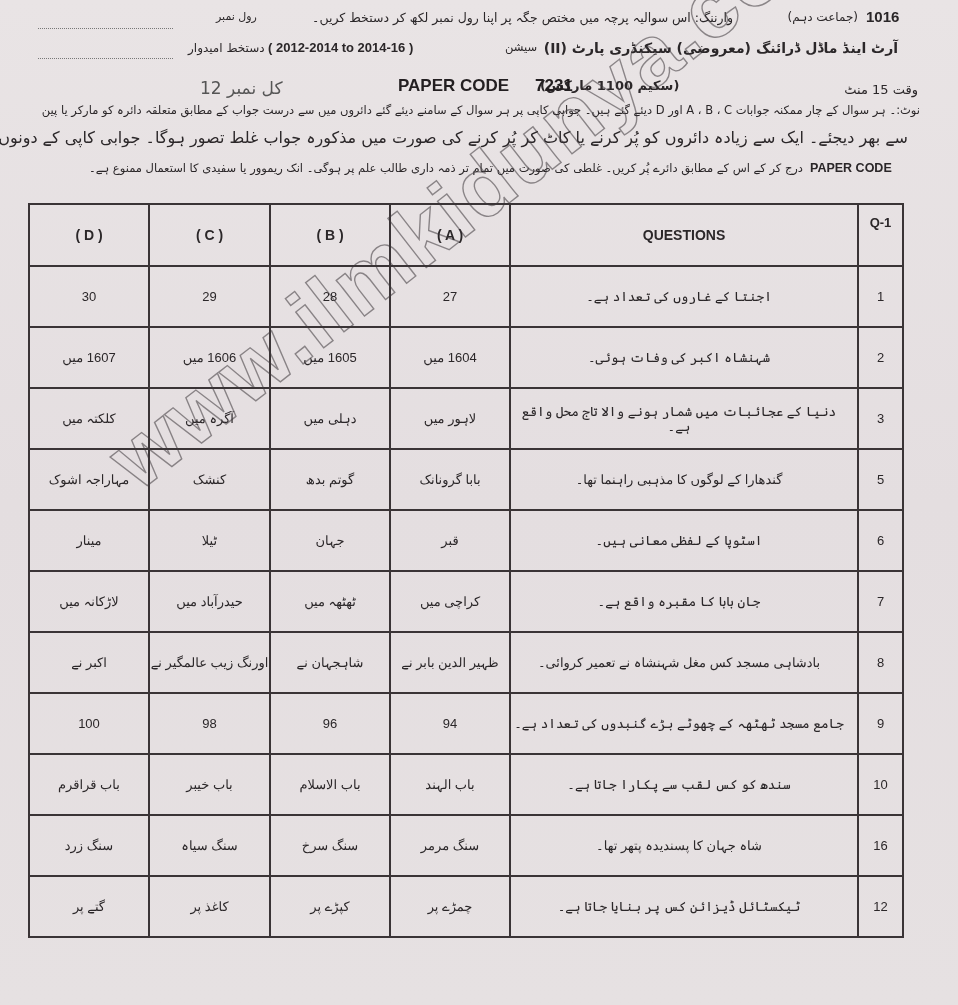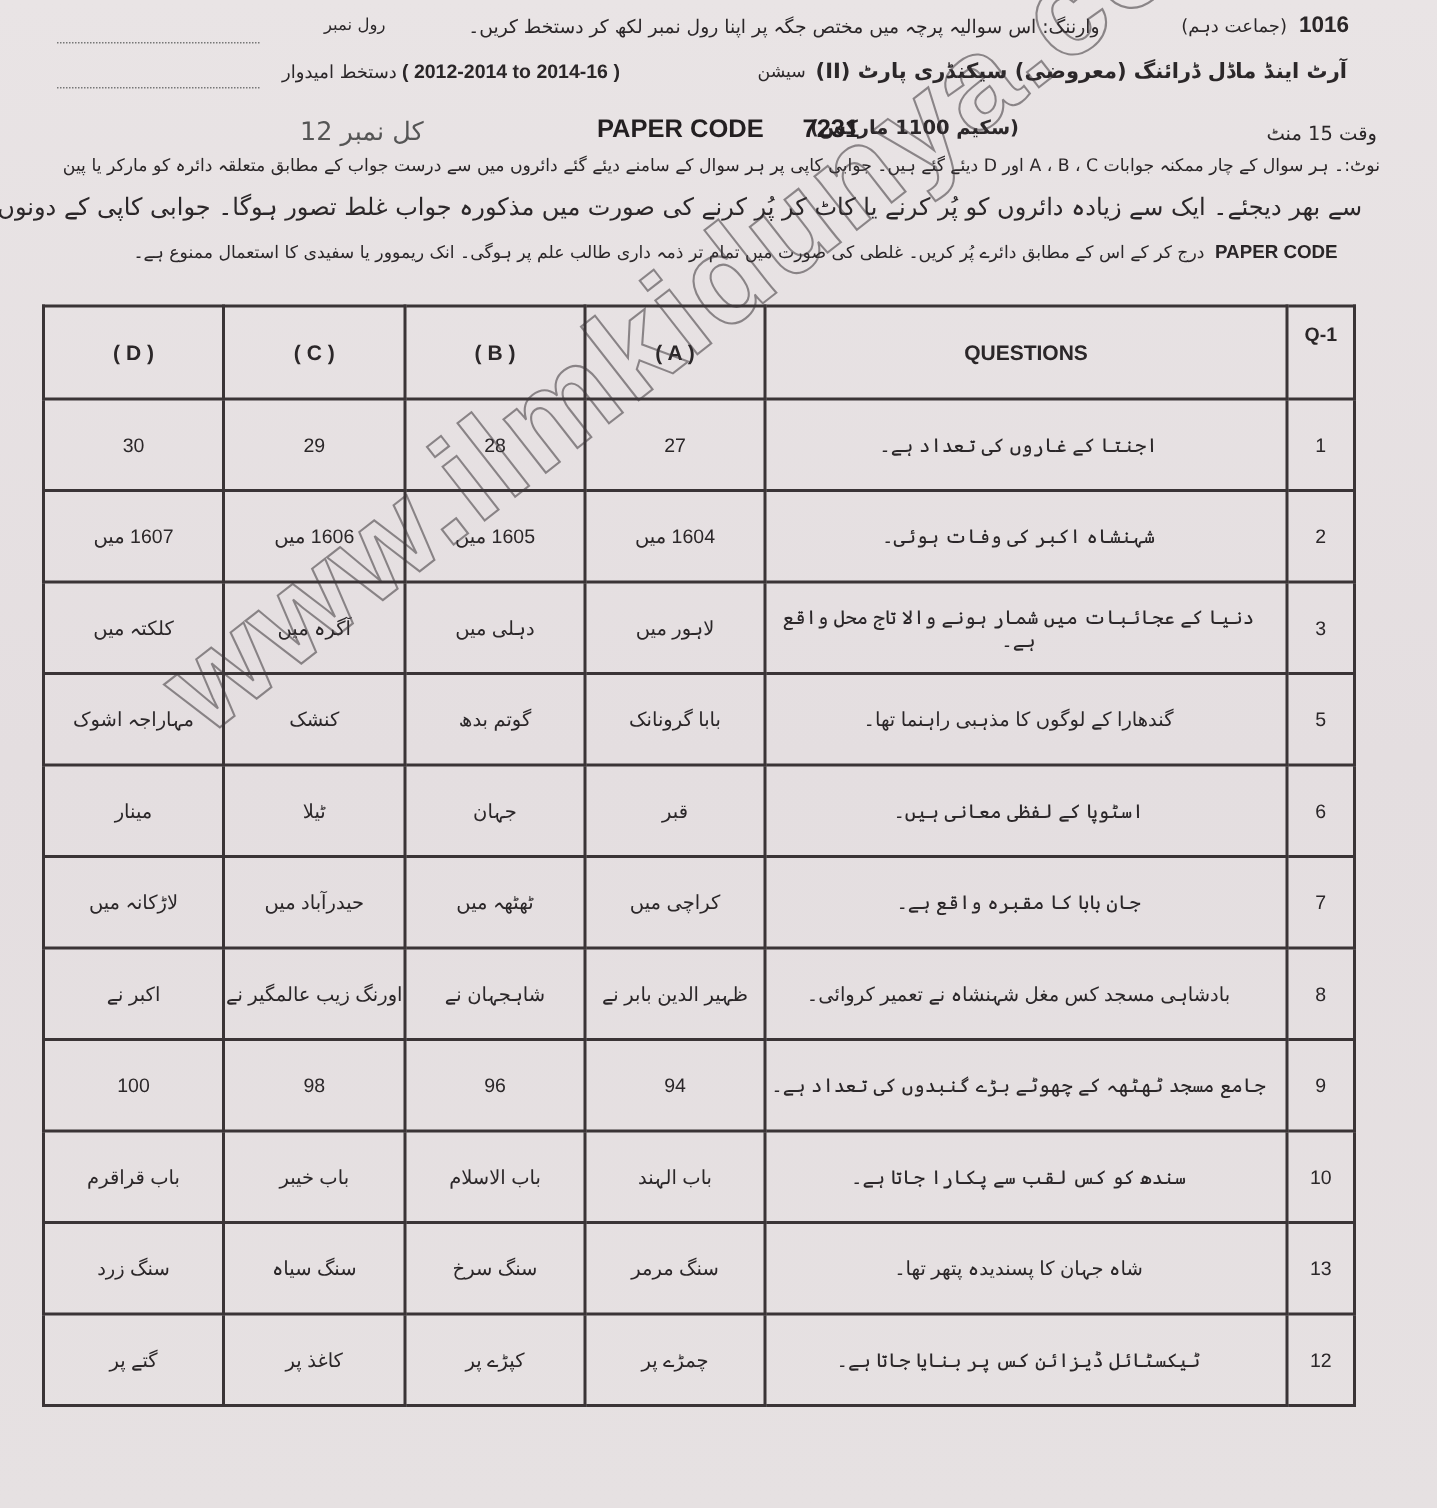--- a/index.html
+++ b/index.html
@@ -169,21 +169,21 @@
         <td class="opt-urdu">باب الہند</td>
         <td class="qtext">سندھ کو کس لقب سے پکارا جاتا ہے۔</td>
         <td class="qnum">10</td>
       </tr>
       <tr>
         <td class="opt-urdu">سنگ زرد</td>
         <td class="opt-urdu">سنگ سیاہ</td>
         <td class="opt-urdu">سنگ سرخ</td>
         <td class="opt-urdu">سنگ مرمر</td>
         <td class="qtext">شاہ جہان کا پسندیدہ پتھر تھا۔</td>
-        <td class="qnum">13</td>
+        <td class="qnum">16</td>
       </tr>
       <tr>
         <td class="opt-urdu">گتے پر</td>
         <td class="opt-urdu">کاغذ پر</td>
         <td class="opt-urdu">کپڑے پر</td>
         <td class="opt-urdu">چمڑے پر</td>
         <td class="qtext">ٹیکسٹائل ڈیزائن کس پر بنایا جاتا ہے۔</td>
         <td class="qnum">12</td>
       </tr>
     </tbody>

